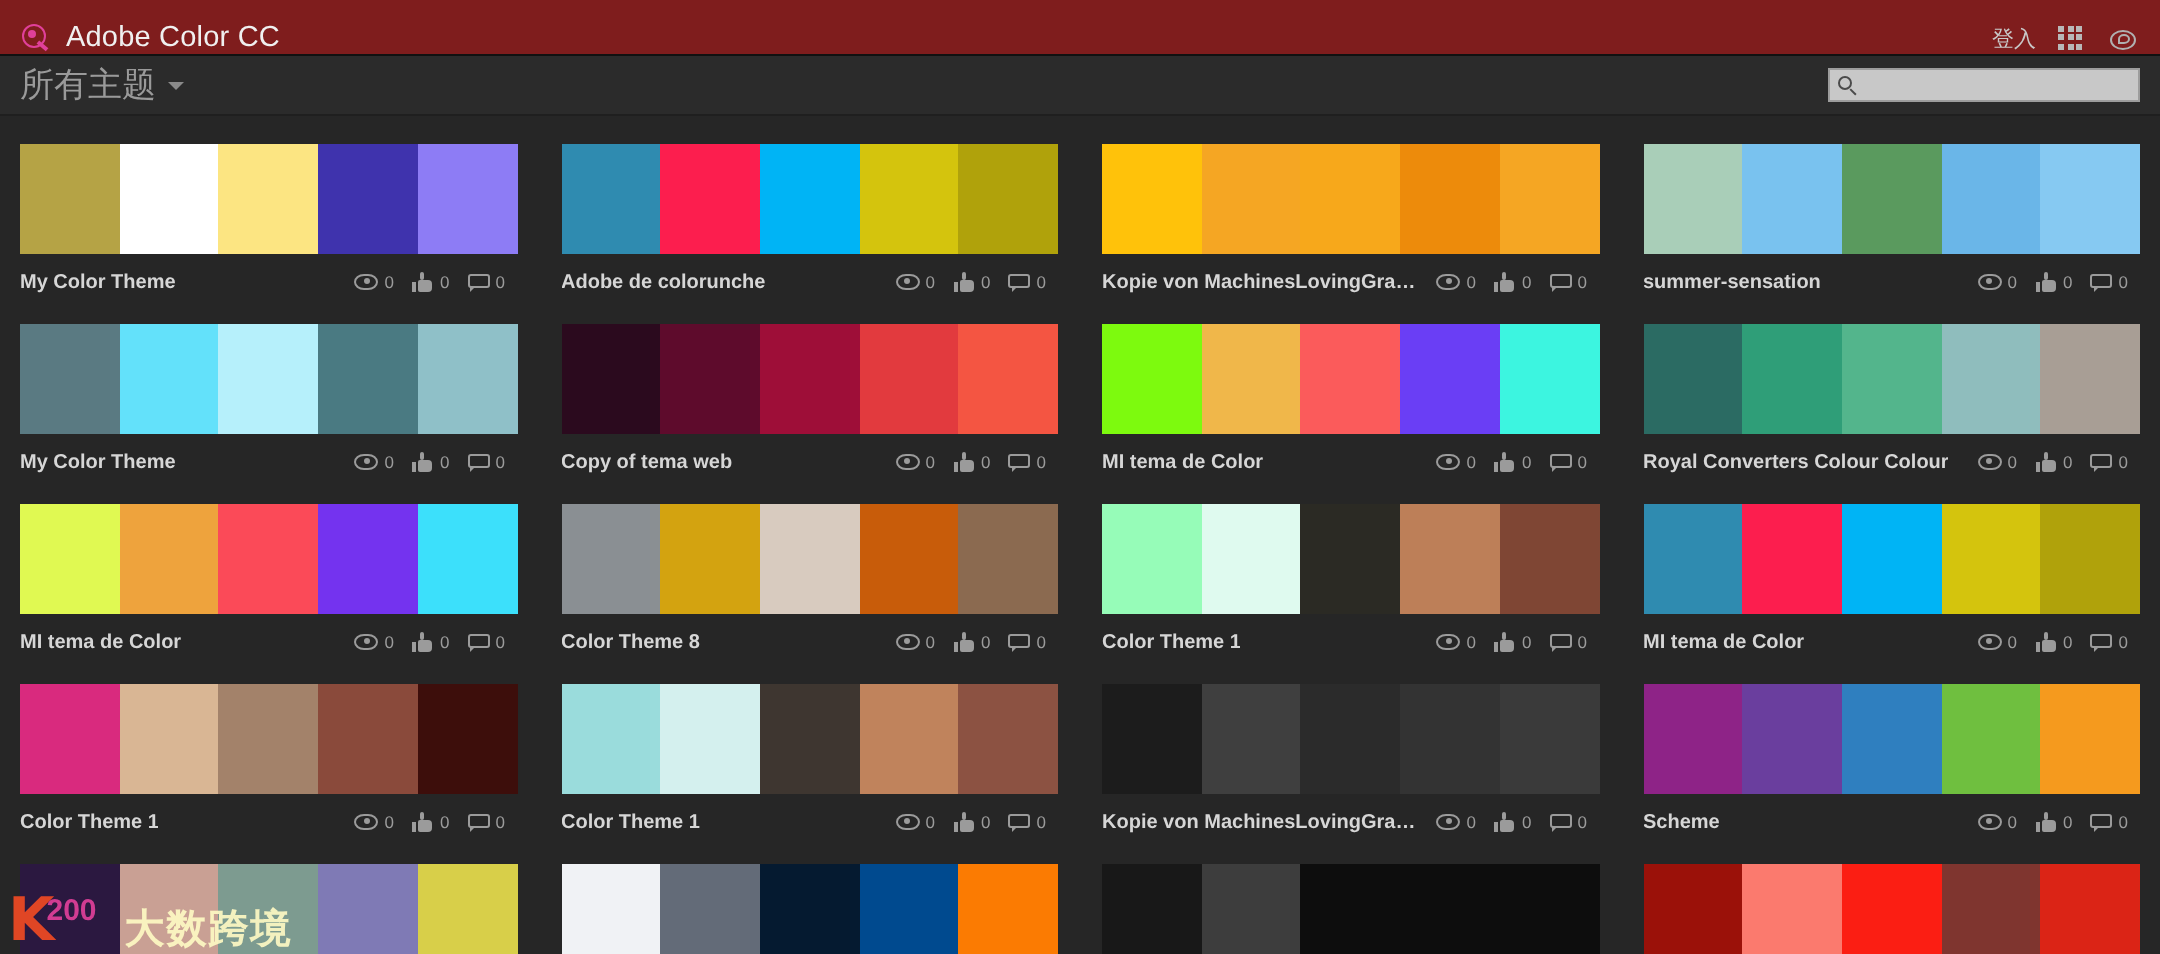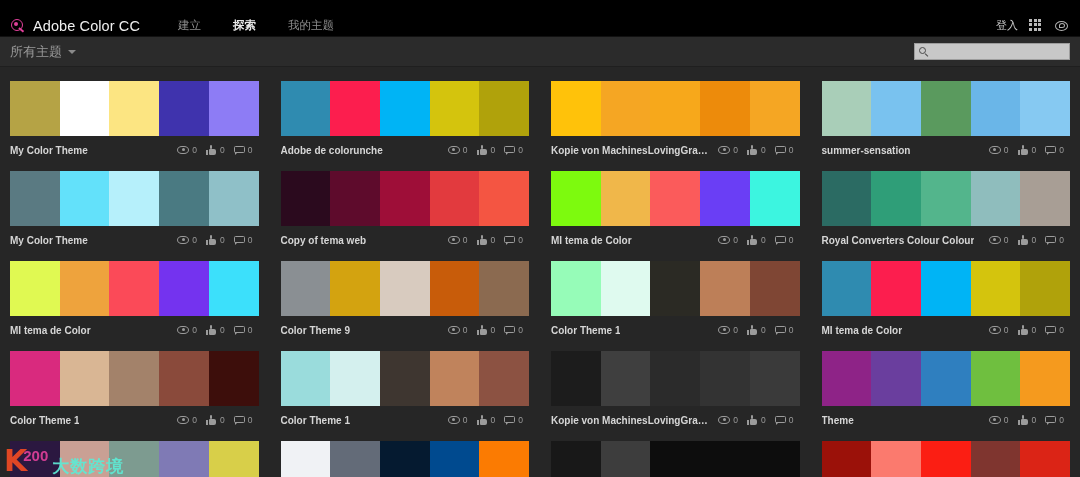--- a/index.html
+++ b/index.html
@@ -6,23 +6,23 @@
   html, body {
     width: 1080px; height: 477px;
     background: #262626;
     font-family: "Liberation Sans", "DejaVu Sans", sans-serif;
     overflow: hidden;
   }
 
   
   #topbar {
     height: 28px; width: 100%;
-    background: #000000;
-    display: flex; align-items: flex-start;
-    padding: 18px 10px;
+    background: #7f1d1d;
+    display: flex; align-items: flex-end;
+    padding: 0 10px;
     border-bottom: 1px solid #111;
     position: relative;
   }
   #logo-mark {
     width: 16px; height: 16px; margin-right: 7px;
     position: relative; flex: none;
   }
   #logo-mark .ring {
     position: absolute; left: 1px; top: 1px;
     width: 12px; height: 12px; border-radius: 50%;
@@ -60,21 +60,21 @@
   #cloud-icon .c-i { position: absolute; left: 4.5px; top: 4.5px; width: 6px; height: 5px; border: 1.4px solid #b0b0b0; border-radius: 50% 50% 50% 0; }
 
   
   #filterbar {
     height: 30px; width: 100%;
     background: #2b2b2b;
     display: flex; align-items: center;
     padding: 0 10px;
     border-bottom: 1px solid #1f1f1f;
   }
-  #filter-label { color: #9a9a9a; font-size: 13px; white-space: nowrap; cursor: pointer; font-family: Liberation Mono, monospace; }
+  #filter-label { color: #9a9a9a; font-size: 17px; white-space: nowrap; cursor: pointer; font-family: Liberation Mono, monospace; }
   #filter-caret {
     width: 0; height: 0; margin-left: 6px;
     border-left: 4px solid transparent; border-right: 4px solid transparent;
     border-top: 4px solid #8a8a8a; cursor: pointer;
   }
   #searchwrap {
     margin-left: auto;
     width: 156px; height: 17px;
     background: #c8c8c8; border: 1px solid #9d9d9d;
     display: flex; align-items: center; padding: 0 4px;
@@ -126,40 +126,35 @@
   .ic-comment .m-t { position: absolute; left: 1.5px; top: 6.3px; width: 0; height: 0; border-left: 3px solid #9b9b9b; border-bottom: 3px solid transparent; }
 
   
   #watermark {
     position: absolute; left: 4px; bottom: 2px;
     display: flex; align-items: flex-end; pointer-events: none;
     opacity: .92;
   }
   #wm-k { color: #f04a23; font-size: 30px; font-weight: bold; line-height: .95; font-family: "DejaVu Sans", sans-serif; }
   #wm-100 { color: #e0409a; font-size: 15px; font-weight: bold; line-height: 1; margin-left: -4px; margin-bottom: 12px; }
-  #wm-cn { color: #5eead4; font-size: 17px; font-weight: bold; line-height: 1; margin-left: 4px; letter-spacing: 1px; }
+  #wm-cn { color: #fef9c3; font-size: 20px; font-weight: bold; line-height: 1; margin-left: 14px; letter-spacing: 1px; }
 </style>
 </head>
 <body>
 
 <div id="topbar">
 
   <div id="logo-mark">
     <span class="ring"></span>
       <span class="dot"></span>
       <span class="tail"></span>
   </div>
 
   <div id="brand">Adobe Color CC</div>
 
-  <div id="mainnav">
-    <div class="nav-item">建立</div>
-    <div class="nav-item active">探索</div>
-    <div class="nav-item">我的主题</div>
-  </div>
 
   <div id="topright">
     <div id="signin">登入</div>
     <div id="grid-icon" class="tb-icon">
       <i></i>
         <i></i>
         <i></i>
         <i></i>
         <i></i>
         <i></i>
@@ -514,21 +509,21 @@
     </div>
     <div class="card">
       <div class="swatches">
         <span style="background: rgb(138, 143, 147);"></span>
         <span style="background: rgb(211, 163, 16);"></span>
         <span style="background: rgb(216, 203, 191);"></span>
         <span style="background: rgb(200, 92, 10);"></span>
         <span style="background: rgb(139, 106, 80);"></span>
       </div>
       <div class="card-meta">
-        <div class="card-title">Color Theme 9</div>
+        <div class="card-title">Color Theme 8</div>
         <div class="stats">
           <div class="stat">
             <span class="ic-eye">
               <span class="e-o"></span>
               <span class="e-p"></span>
             </span>
             <span class="num">0</span>
           </div>
           <div class="stat">
             <span class="ic-thumb">
@@ -730,21 +725,21 @@
     </div>
     <div class="card">
       <div class="swatches">
         <span style="background: rgb(142, 35, 135);"></span>
         <span style="background: rgb(106, 62, 158);"></span>
         <span style="background: rgb(47, 127, 191);"></span>
         <span style="background: rgb(111, 191, 63);"></span>
         <span style="background: rgb(245, 154, 30);"></span>
       </div>
       <div class="card-meta">
-        <div class="card-title">Theme</div>
+        <div class="card-title">Scheme</div>
         <div class="stats">
           <div class="stat">
             <span class="ic-eye">
               <span class="e-o"></span>
               <span class="e-p"></span>
             </span>
             <span class="num">0</span>
           </div>
           <div class="stat">
             <span class="ic-thumb">

